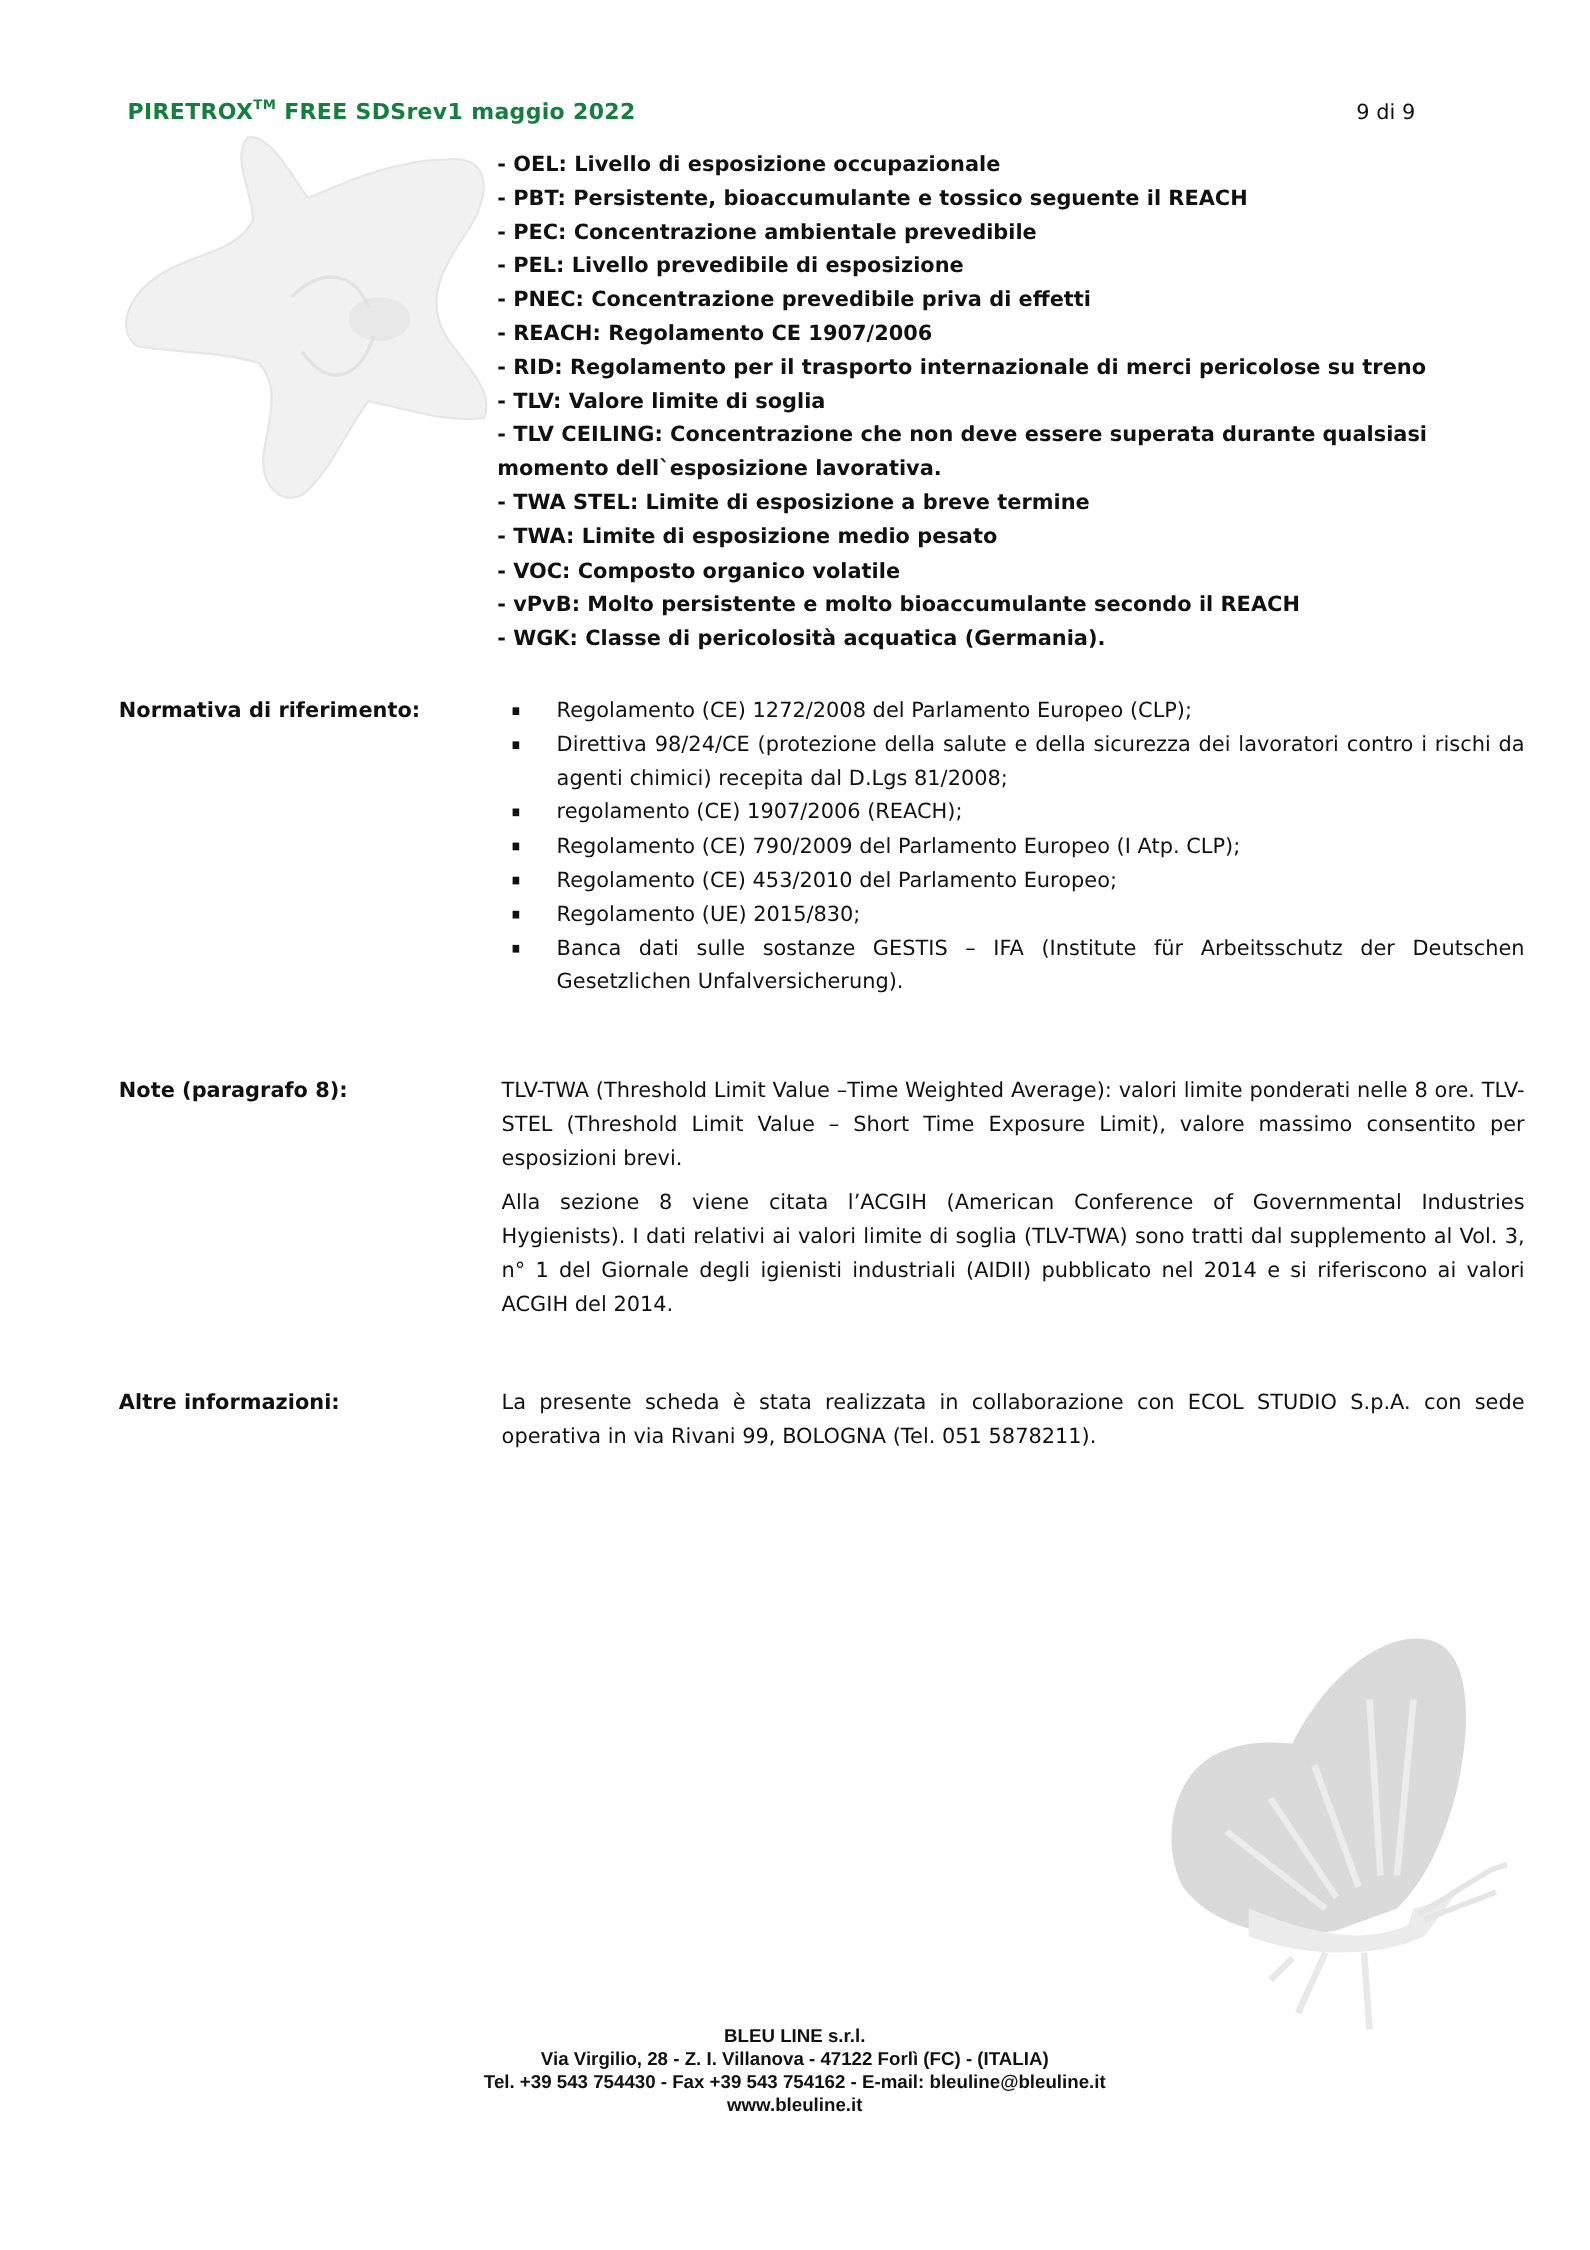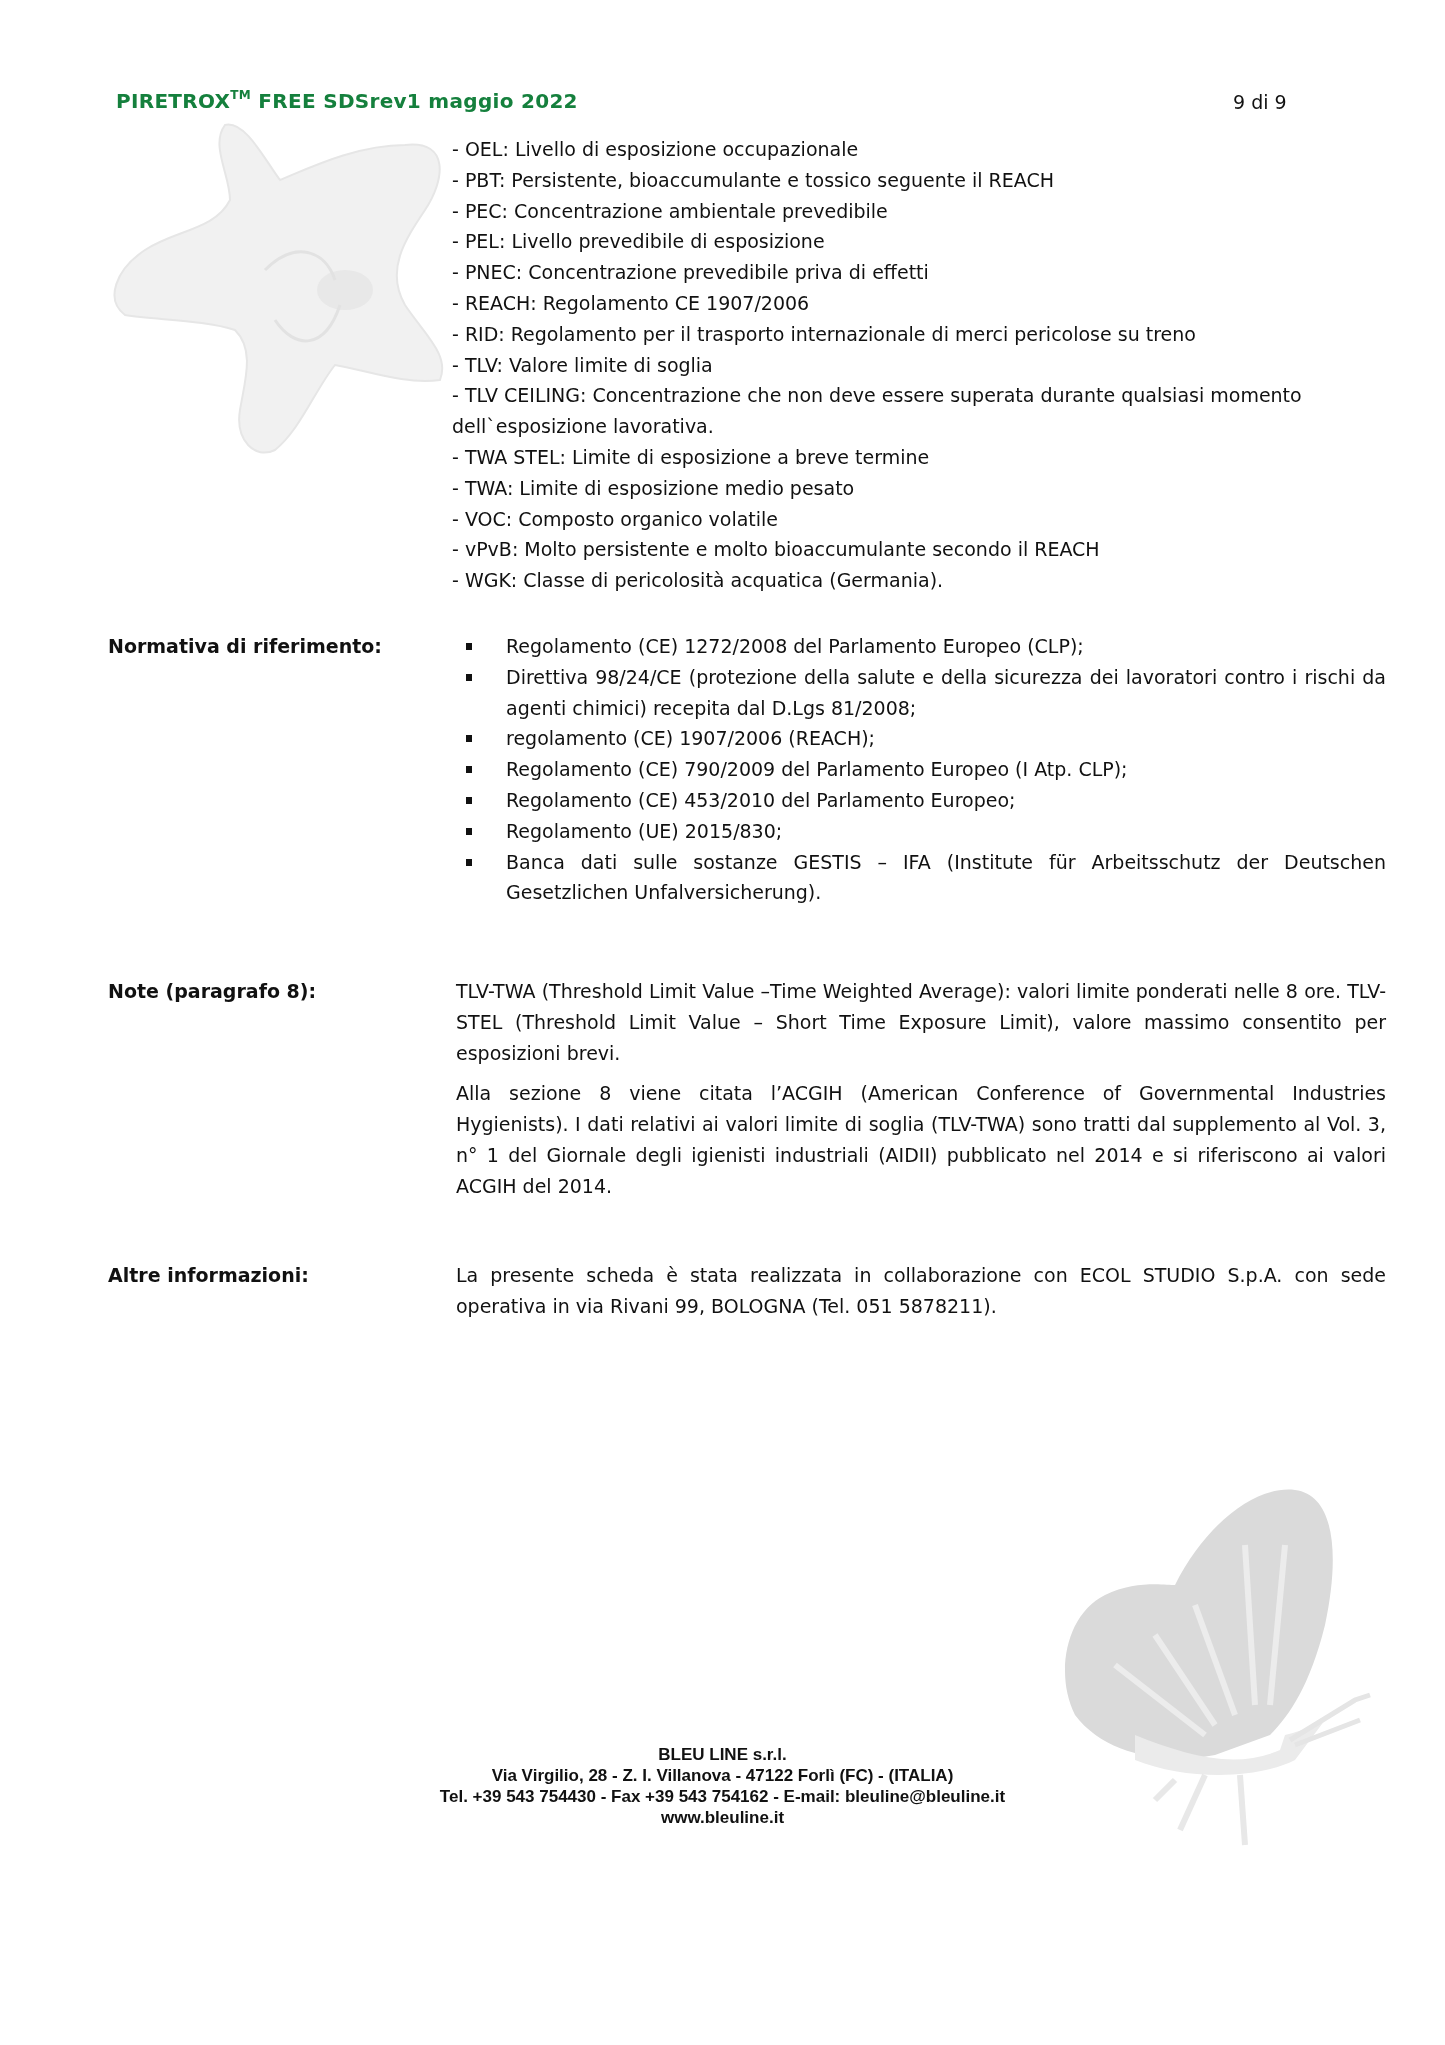--- a/index.html
+++ b/index.html
@@ -16,40 +16,40 @@
     .page-number {
       position: absolute; left: 1233px; top: 91px;
       font-size: 19px; color: #111111;
     }
     .watermark-star { position: absolute; left: 105px; top: 120px; width: 345px; height: 340px; }
     .watermark-butterfly { position: absolute; left: 1055px; top: 1485px; width: 340px; height: 370px; }
     .abbr-list {
       position: absolute; left: 452px; top: 134px; width: 930px;
       font-size: 19px; line-height: 30.8px; margin: 0; padding: 0; list-style: none;
     }
-    .abbr-list li { margin: 0; padding: 0; }
+    .abbr-list li { margin: 0; padding: 0; font-weight: bold; }
     .section { position: absolute; left: 108px; width: 1280px; }
     .section-label {
       position: absolute; left: 0; top: 0; width: 330px;
       font-weight: bold; font-size: 19px; line-height: 30.8px;
     }
     .section-body {
       position: absolute; left: 348px; top: 0; width: 930px;
       font-size: 19px; line-height: 30.8px; text-align: justify;
     }
     .bullets { list-style: none; margin: 0; padding: 0; }
     .bullets li { position: relative; padding-left: 50px; }
     .bullets li::before {
       content: ""; position: absolute; left: 10px; top: 12px;
       width: 6px; height: 7px; background: #111;
     }
     .para { margin: 0 0 10px 0; }
     b { font-weight: normal; }
     .footer {
-      position: absolute; left: 0; width: 1445px; top: 1744px;
+      position: absolute; left: 0; width: 1445px; top: 1840px;
       text-align: center; font-family: "Liberation Sans", sans-serif;
       font-weight: bold; font-size: 17px; line-height: 21px; color: #111;
     }
   </style>
 </head>
 <body>
 
 <div class="header-title"><span>PIRETROX</span><sup>TM</sup><span> FREE SDSrev1 maggio 2022</span></div>
 <div class="page-number">9 di 9</div>
 

